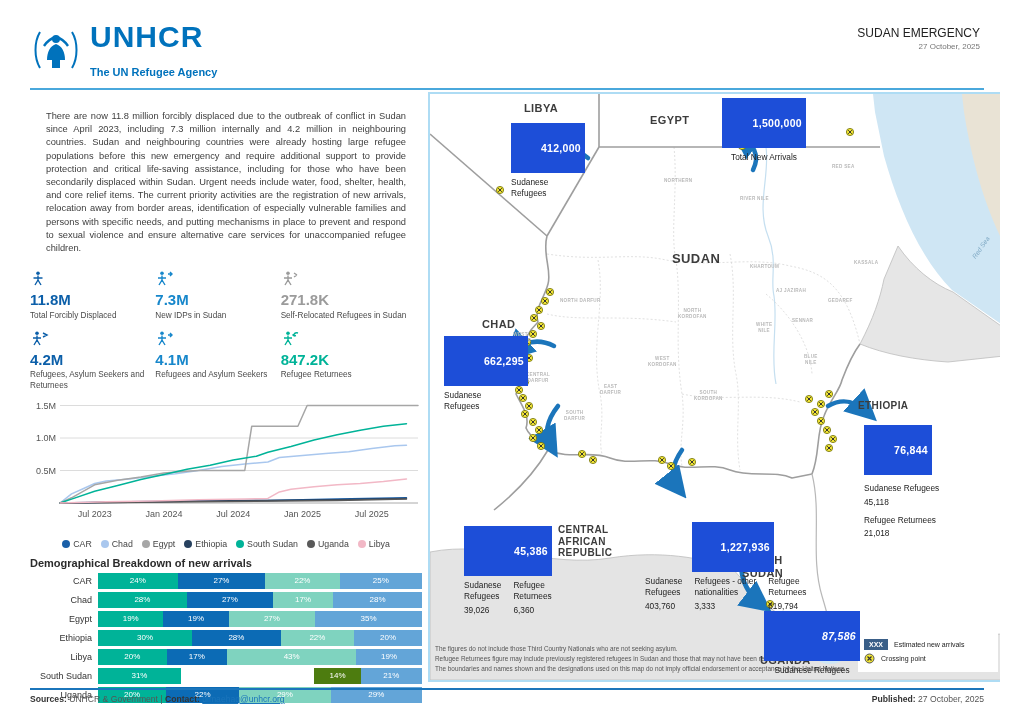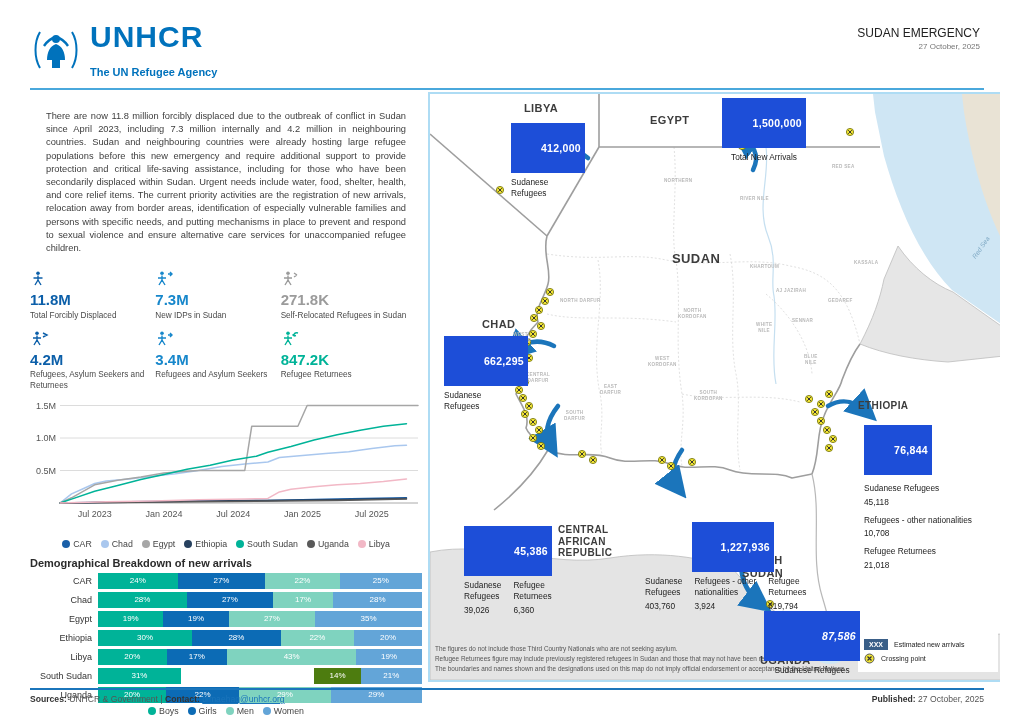--- a/index.html
+++ b/index.html
@@ -131,21 +131,21 @@
         <div class="num" style="color: rgb(12, 95, 169);">4.2M</div>
         <div class="lbl">Refugees, Asylum Seekers and Returnees</div>
       </div>
       <div class="stat" style="color: rgb(23, 135, 203);">
         <svg width="19" height="15" viewBox="0 0 19 15">
             <g stroke="currentColor" stroke-width="1.4" fill="currentColor">
               <circle cx="7" cy="2.2" r="1.8" stroke="none"></circle>
               <path d="M7 4.5 L7 9 M7 9 L4 14 M7 9 L10 14 M3 7 L11 7 M13 4 L17 4 M15 2 L17 4 L15 6" fill="none"></path>
             </g>
           </svg>
-        <div class="num" style="color: rgb(23, 135, 203);">3.4M</div>
+        <div class="num" style="color: rgb(23, 135, 203);">4.1M</div>
         <div class="lbl">Refugees and Asylum Seekers</div>
       </div>
       <div class="stat" style="color: rgb(0, 179, 152);">
         <svg width="19" height="15" viewBox="0 0 19 15">
             <g stroke="currentColor" stroke-width="1.4" fill="currentColor">
               <circle cx="7" cy="2.2" r="1.8" stroke="none"></circle>
               <path d="M7 4.5 L7 9 M7 9 L4 14 M7 9 L10 14 M3 7 L11 7 M17 2 C14 1 12.5 3 13 5 M13 5 L11.5 3.5 M13 5 L15 4.5" fill="none"></path>
             </g>
           </svg>
         <div class="num" style="color: rgb(0, 179, 152);">847.2K</div>
@@ -263,38 +263,20 @@
         </div>
         <div class="row">
           <div class="cat">Uganda</div>
           <div class="bar">
             <div class="seg" style="flex-grow: 20; background: rgb(0, 179, 152);">20%</div>
             <div class="seg" style="flex-grow: 22; background: rgb(12, 107, 181);">22%</div>
             <div class="seg" style="flex-grow: 29; background: rgb(127, 211, 191);">29%</div>
             <div class="seg" style="flex-grow: 29; background: rgb(99, 165, 216);">29%</div>
           </div>
         </div>
-      </div>
-    <div class="legend" id="demoLegend">
-        <span class="li">
-          <span class="dot" style="background: rgb(0, 179, 152);"></span>
-          <span>Boys</span>
-        </span>
-        <span class="li">
-          <span class="dot" style="background: rgb(12, 107, 181);"></span>
-          <span>Girls</span>
-        </span>
-        <span class="li">
-          <span class="dot" style="background: rgb(127, 211, 191);"></span>
-          <span>Men</span>
-        </span>
-        <span class="li">
-          <span class="dot" style="background: rgb(99, 165, 216);"></span>
-          <span>Women</span>
-        </span>
       </div>
   </div>
 
   <div class="map-panel" id="mapPanel">
     <svg class="geo" id="mapGeo" width="574" height="586" viewBox="0 0 574 586">
         <path d="M438,0 L574,0 L574,232 L522,196 C490,164 468,112 454,62 L445,18 L443,0 Z" fill="#cfe6f4"></path>
         <path d="M532,0 L574,0 L574,150 C552,108 540,56 534,18 Z" fill="#e9e3d5"></path>
         <path d="M430,250 C443,225 450,205 454,185 L468,152 C483,174 503,190 523,198 L574,234 L574,262 L518,268 C486,266 454,260 430,250 Z" fill="#e6e6e6" stroke="#bdbdbd" stroke-width="0.8"></path>
         <path d="M0,458 C60,446 120,474 180,464 C230,456 272,464 302,474 L318,492 C338,516 368,536 402,546 L574,540 L574,586 L0,586 Z" fill="#e4e4e4" stroke="#bdbdbd" stroke-width="0.8"></path>
         <ellipse cx="400" cy="560" rx="16" ry="10" fill="#cfe6f4"></ellipse>
@@ -557,29 +539,28 @@
         <div class="navybox" style="width:80px;">45,386</div>
         <div class="cols">
           <div class="col">Sudanese<br>Refugees<div class="n">39,026</div></div>
           <div class="col">Refugee<br>Returnees<div class="n">6,360</div></div>
         </div>
       </div>
       <div class="ov callout" style="left:215px;top:428px;width:290px;">
         <div class="navybox" style="width:74px;margin-left:47px;">1,227,936</div>
         <div class="cols">
           <div class="col">Sudanese<br>Refugees<div class="n">403,760</div></div>
-          <div class="col">Refugees - other<br>nationalities<div class="n">3,924</div></div>
+          <div class="col">Refugees - other<br>nationalities<div class="n">3,333</div></div>
           <div class="col">Refugee<br>Returnees<div class="n">819,794</div></div>
         </div>
       </div>
       <div class="ov callout" style="left:434px;top:331px;width:132px;">
         <div class="navybox" style="width:60px;">76,844</div>
         <div class="rows">
           <div class="r">Sudanese Refugees<div class="n">45,118</div></div>
-          <div class="r">Refugees - other nationalities<div class="n">10,708</div></div>
           <div class="r">Refugee Returnees<div class="n">21,018</div></div>
         </div>
       </div>
       <div class="ov callout" style="left:334px;top:517px;width:96px;">
         <div class="navybox" style="width:88px;margin-left:auto;margin-right:auto;font-style:italic;">87,586</div>
         <div class="sub" style="text-align:center;">Sudanese Refugees</div>
       </div>
     </div>
 
   <div class="footer">

